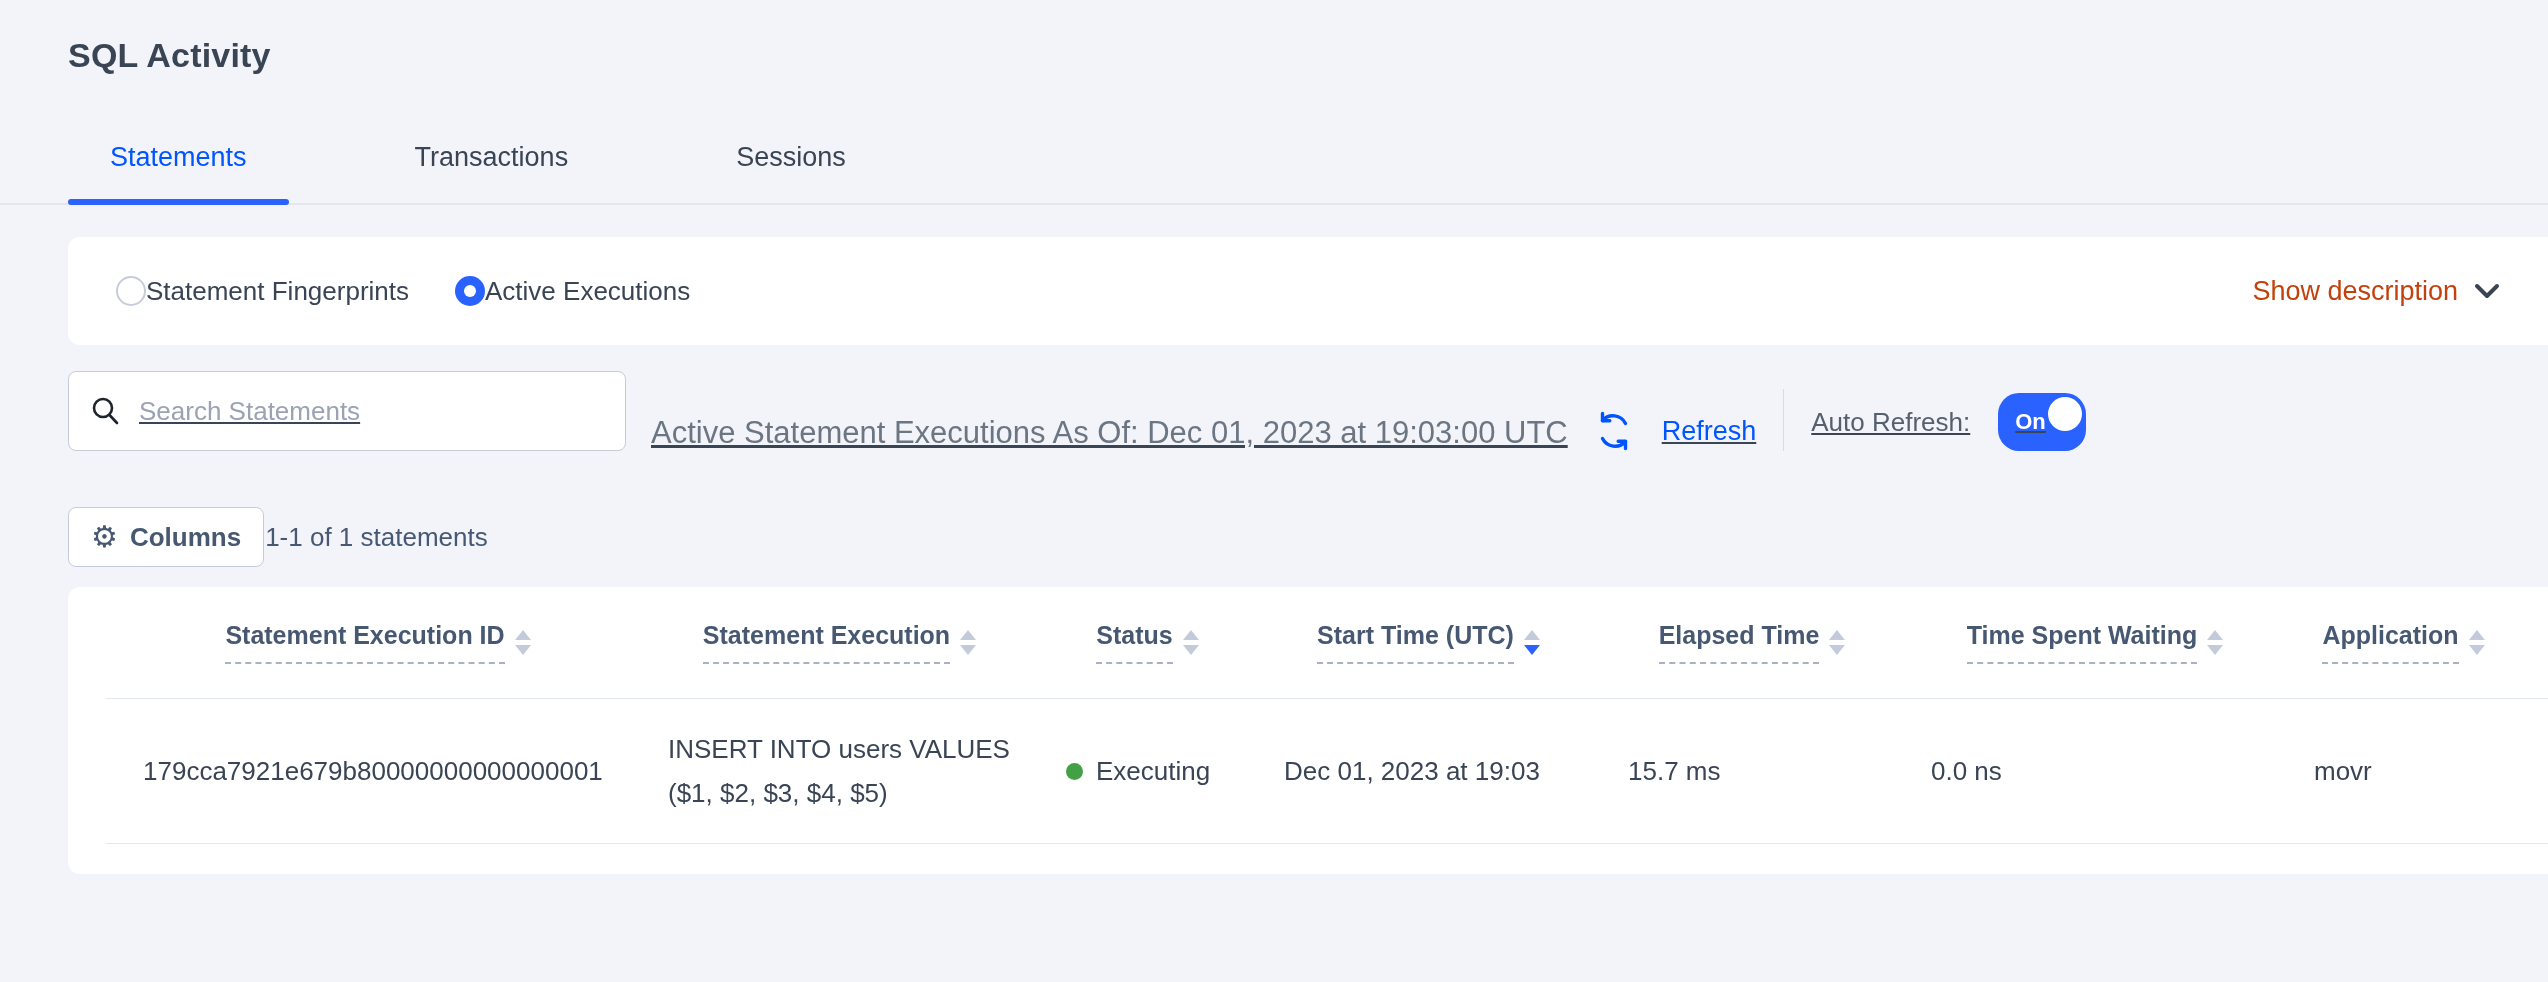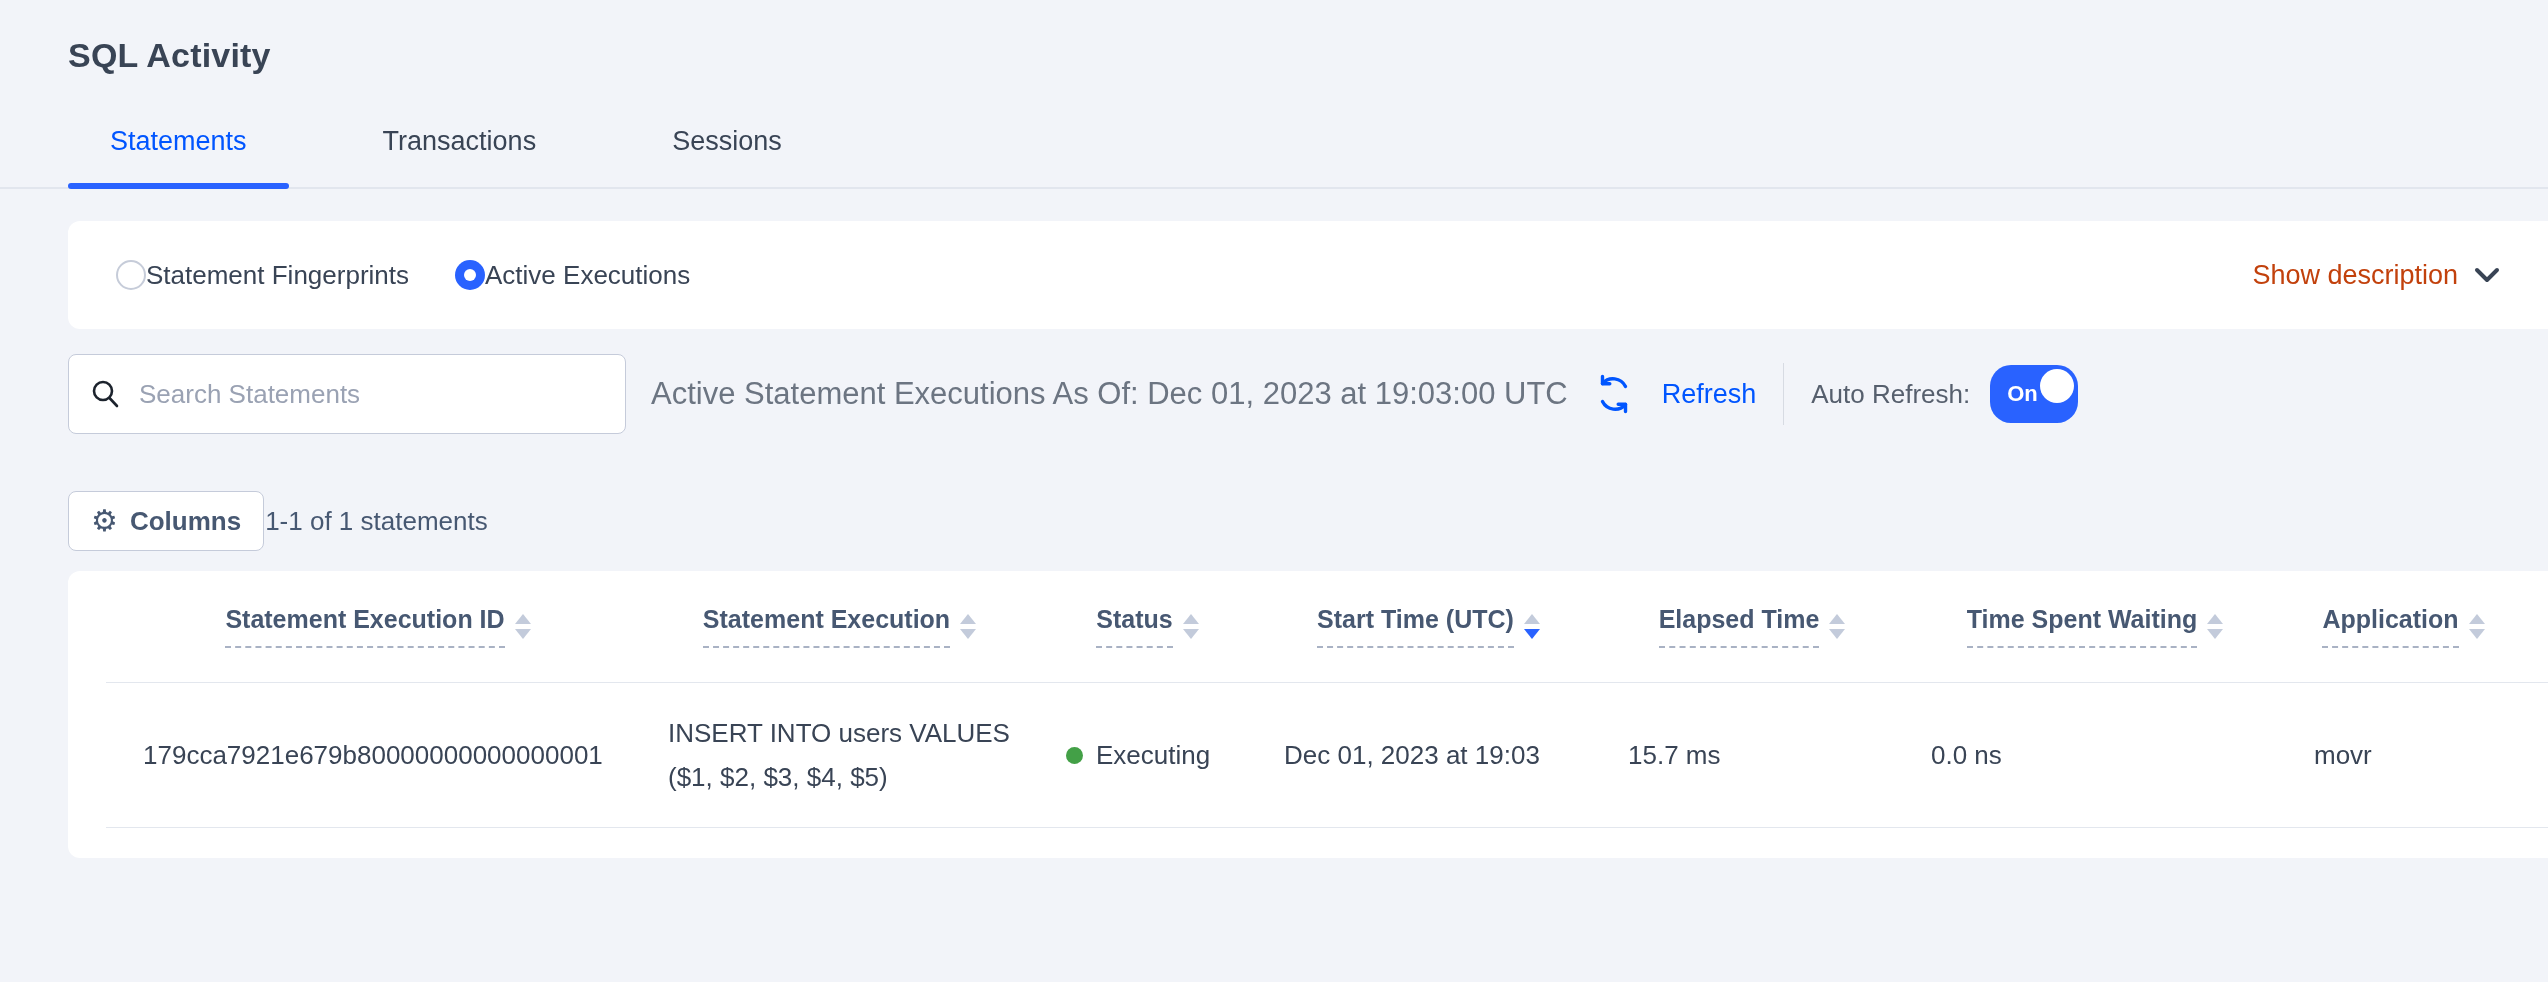--- a/index.html
+++ b/index.html
@@ -7,49 +7,49 @@
   body {
     background:#f2f4f9;
     font-family:"Liberation Sans","DejaVu Sans",sans-serif;
     color:#394455;
     overflow:hidden;
     position:relative;
   }
   .page-title { margin:36px 0 0 68px; font-size:34px; font-weight:700; color:#394455; letter-spacing:.2px; }
 
   
-  .tabbar { margin-top:50px; padding-left:68px; border-bottom:2px solid #e2e6ee; display:flex; gap:52px; }
+  .tabbar { margin-top:66px; padding-left:68px; border-bottom:2px solid #e2e6ee; display:flex; gap:84px; }
   .tab { font-size:27px; color:#394455; line-height:32px; padding:0 42px 30px; position:relative; cursor:pointer; }
   .tab.active { color:#0055ff; font-weight:500; }
   .tab.active::after { content:""; position:absolute; left:0; right:0; bottom:-2px; height:6px; background:#2962ff; border-radius:4px; }
 
   
   .radio-card { margin:32px 0 0 68px; width:2480px; height:108px; background:#fff; border-radius:12px 0 0 12px;
     display:flex; align-items:center; padding:0 48px; }
   .radio-group { display:flex; align-items:center; gap:46px; }
   .radio-option { display:flex; align-items:center; gap:0; cursor:pointer; }
   .radio-dot { width:30px; height:30px; border-radius:50%; background:#fff; border:2px solid #c6ccd9; flex:0 0 auto; }
   .radio-dot.selected { border:none; background:#2962ff; position:relative; }
   .radio-dot.selected::after { content:""; position:absolute; left:50%; top:50%; width:12px; height:12px; margin:-6px 0 0 -6px; border-radius:50%; background:#fff; }
   .radio-label { font-size:26px; color:#394455; }
   .show-desc { margin-left:auto; display:flex; align-items:center; gap:16px; cursor:pointer; font-size:27px; font-weight:500; color:#c2410c; }
 
   
-  .controls-row { margin:24px 0 0 68px; display:flex; align-items:center; height:82px; }
+  .controls-row { margin:24px 0 0 68px; display:flex; align-items:flex-end; height:82px;text-decoration:underline; }
   .search-box { width:558px; height:80px; background:#fff; border:1px solid #c5cbda; border-radius:8px;
     display:flex; align-items:center; padding:0 20px; }
   .search-box input { border:none; outline:none; flex:1; font-size:26px; color:#394455; margin-left:18px;
     font-family:"Liberation Sans","DejaVu Sans",sans-serif; background:transparent; }
   .search-box input::placeholder { color:#9aa2b3; }
   .filters-btn { margin-left:27px; height:80px; min-width:204px; background:#fff; border:1px solid #c5cbda; border-radius:8px;
     display:flex; align-items:center; justify-content:center; gap:14px; font-size:26px; font-weight:700; color:#475872; cursor:pointer; padding:0 24px; }
   .asof-text { margin-left:25px; font-size:31px; color:#6c7582; }
   .refresh-link { margin-left:26px; display:flex; align-items:center; gap:28px; color:#0055ff; font-size:27px; cursor:pointer; }
   .vdivider { width:1px; height:62px; background:#d7dbe3; margin:0 27px; }
-  .autorefresh { display:flex; align-items:center; gap:20px; }
+  .autorefresh { display:flex; align-items:center; gap:28px; }
   .autorefresh-label { font-size:26px; color:#565f6d; }
   .toggle { width:88px; height:58px; border-radius:21px; background:#2962ff; display:flex; align-items:center; cursor:pointer; position:relative; }
   .toggle .toggle-text { color:#fff; font-size:22px; font-weight:700; margin-left:17px; }
   .toggle .knob { position:absolute; right:4px; top:4px; width:34px; height:34px; border-radius:50%; background:#fff; }
 
   
   .toolbar-row { margin:56px 0 0 68px; display:flex; align-items:center; }
   .columns-btn { height:60px; min-width:180px; background:#fff; border:1px solid #c5cbda; border-radius:8px;
     display:flex; align-items:center; justify-content:center; gap:12px; font-size:26px; font-weight:700; color:#475872; cursor:pointer; padding:0 22px; }
   .gear-glyph { font-size:30px; color:#475872; line-height:1; font-family:"DejaVu Sans",sans-serif; font-weight:400; }

